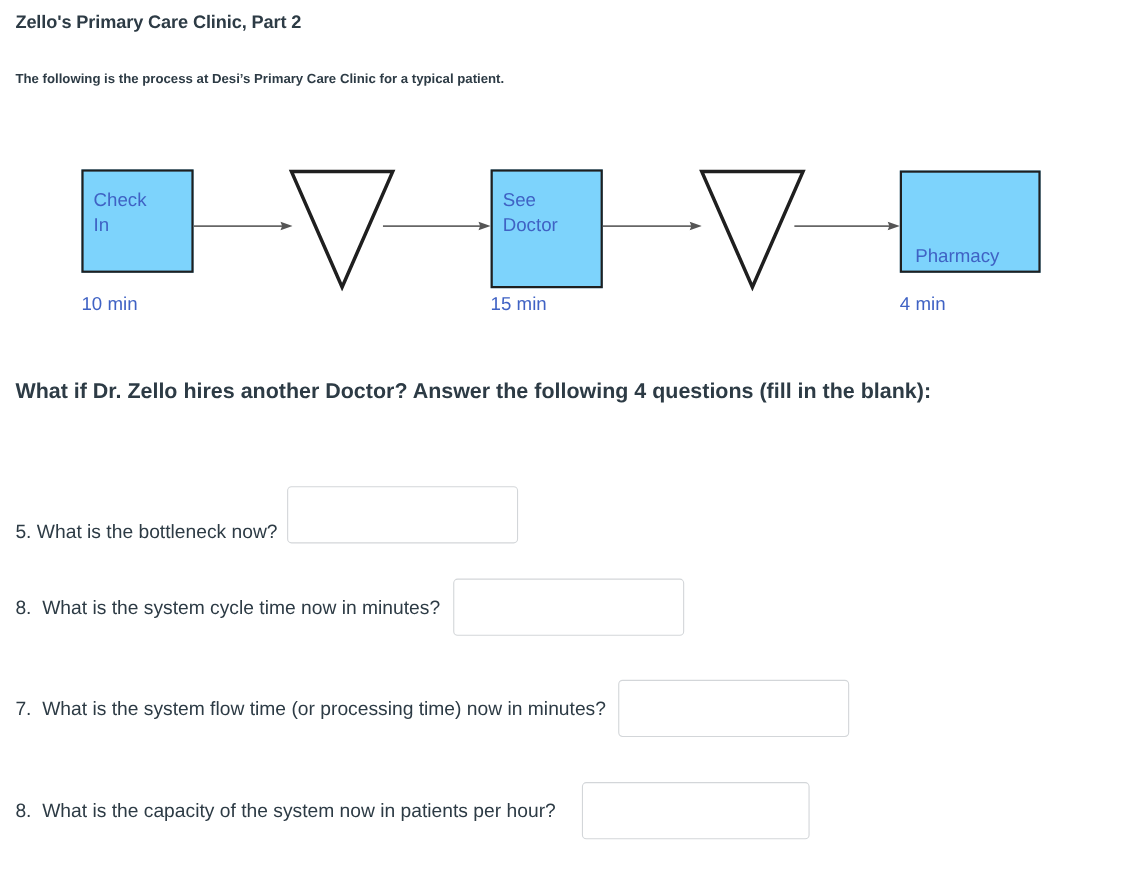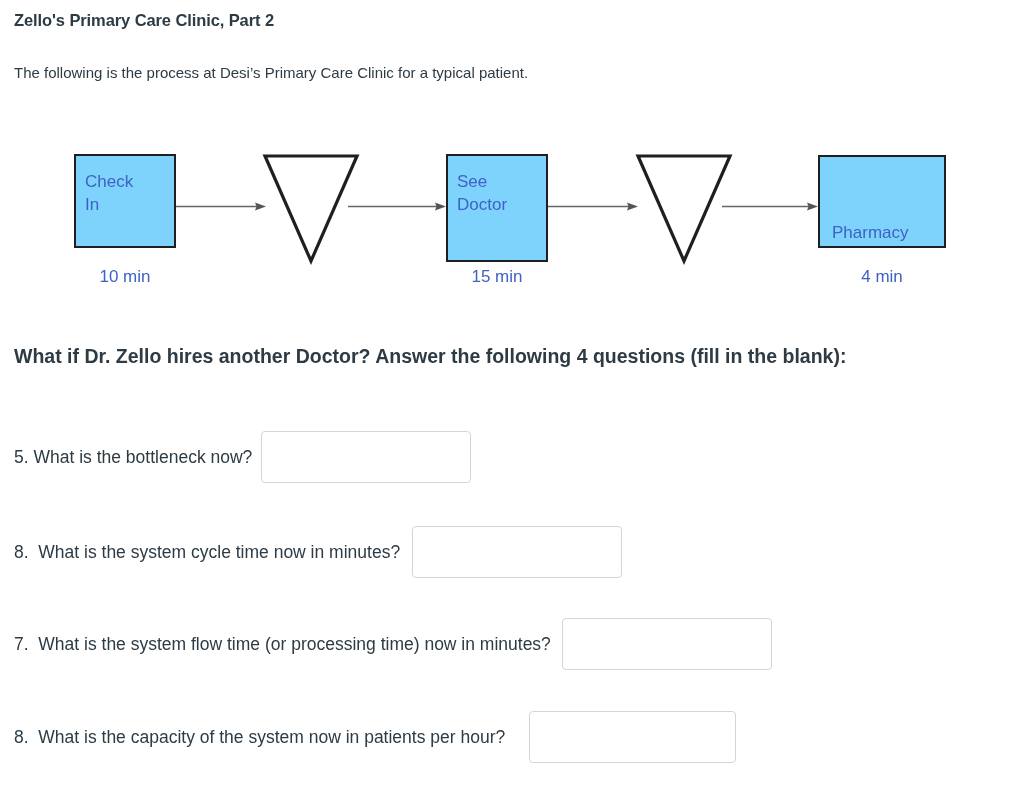--- a/index.html
+++ b/index.html
@@ -24,22 +24,22 @@
     font-size: 16.5px;
     font-weight: bold;
     letter-spacing: -0.1px;
     color: #2d3b45;
     white-space: nowrap;
   }
   .intro-text {
     position: absolute;
     left: 14px;
     top: 64px;
-    font-size: 15px;
-    font-weight: normal;
+    font-size: 12px;
+    font-weight: bold;
     color: #2d3b45;
     white-space: nowrap;
   }
 
   
   .diagram {
     position: absolute;
     left: 0;
     top: 130px;
     width: 1024px;
@@ -62,21 +62,21 @@
     font-family: "Liberation Sans", sans-serif;
   }
   .proc-box.pharmacy .proc-label {
     left: 12px;
     top: 64px;
   }
   .time-label {
     position: absolute;
     font-size: 17px;
     color: #3f62c4;
-    text-align: center;
+    text-align: left;
     white-space: nowrap;
   }
   .tri {
     position: absolute;
     overflow: visible;
   }
   .arrow {
     position: absolute;
     height: 11px;
     overflow: visible;
@@ -181,21 +181,21 @@
 
   <div class="proc-box pharmacy" style="left:818px; top:25px; width:128px; height:93px;">
     <div class="proc-label">Pharmacy</div>
   </div>
   <div class="time-label" style="left:818px; top:137px; width:128px;">4 min</div>
 
 </div>
 
 <div class="prompt">What if Dr. Zello hires another Doctor?  Answer the following 4 questions (fill in the blank):</div>
 
-<div class="q-row" style="left:14px; top:431px; height:52px;">
+<div class="q-row" style="left:14px; top:442px; height:52px;align-items:flex-end;">
   <span class="q-text">5. What is the bottleneck now?</span>
   <input class="answer-box" type="text" style="width: 210px; height: 52px; margin-left: 9px;" placeholder="">
 </div>
 
 <div class="q-row" style="left:14px; top:526px; height:52px;">
   <span class="q-text">8.  What is the system cycle time now in minutes?</span>
   <input class="answer-box" type="text" style="width: 210px; height: 52px; margin-left: 12px;" placeholder="">
 </div>
 
 <div class="q-row" style="left:14px; top:618px; height:52px;">

